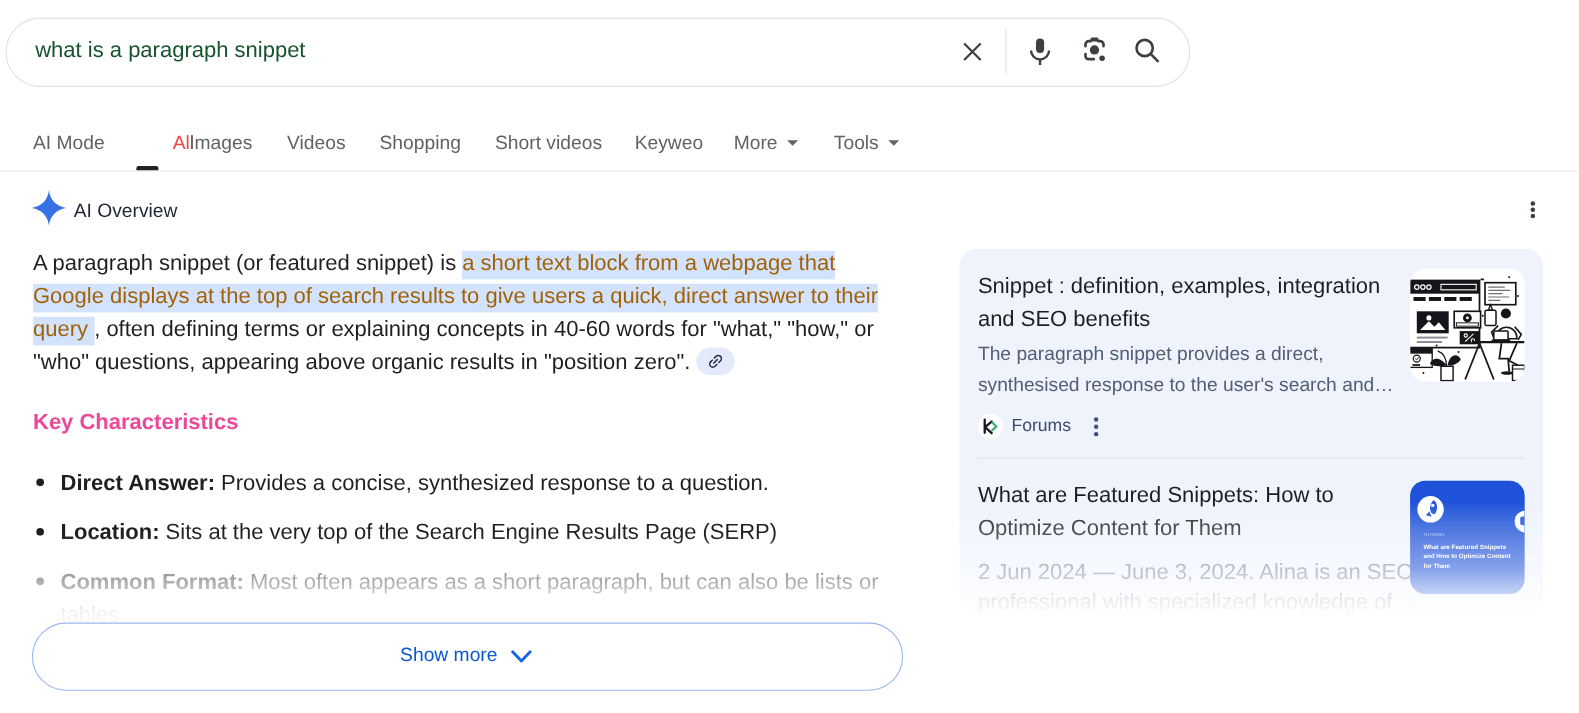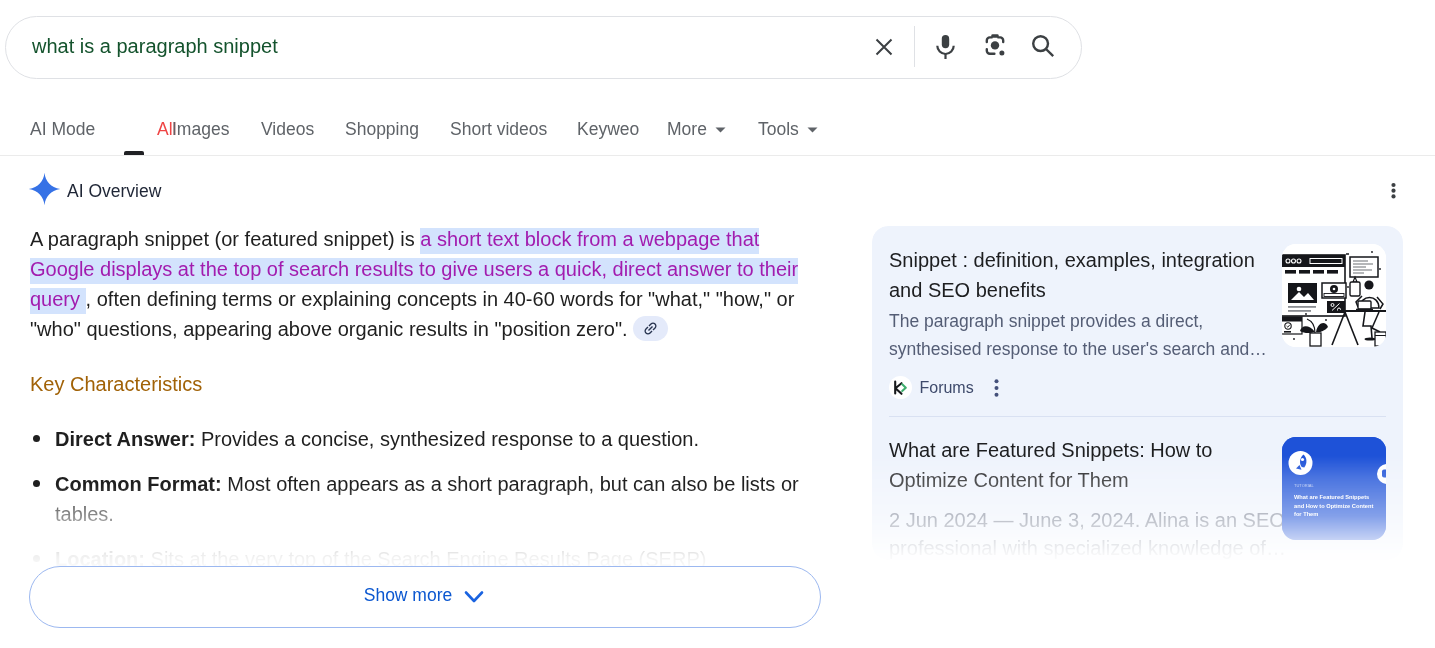--- a/index.html
+++ b/index.html
@@ -16,26 +16,26 @@
   .tab { top:119px; font-size:17.5px; color:#5f6368; white-space:nowrap; }
   .tab.sel { color:#ef4444;margin-left:32px; }
   #all-underline { left:124px; top:151px; width:20px; height:4px; background:#202124; border-radius:2px 2px 0 0; }
   #tabs-rule { left:0; top:155px; width:1435px; height:1px; background:#ebebeb; }
 
   
   #aio-label { left:67px; top:181px; font-size:17.5px; color:#1f2636; }
 
   
   #para { left:30px; top:224px; font-size:20px; line-height:30px; color:#1f1f1f; white-space:nowrap; }
-  .hl { background:#d3e3fd; padding:0 0 4px; color:#a21caf; }
+  .hl { background:#d3e3fd; padding:0 0 4px; color:#a16207; }
   #linkchip { left:633px; top:316px; width:35px; height:25px; border-radius:13px; background:#e4eafa; }
   #linkchip svg { position:absolute; left:9px; top:4px; }
 
   
-  #kc { left:30px; top:373px; font-size:20px; font-weight:normal; color:#a16207; }
+  #kc { left:30px; top:373px; font-size:20px; font-weight:bold; color:#ec4899; }
   #bullets { left:30px; top:424px; width:790px; font-size:20px; line-height:30px; color:#1f1f1f; }
   #bullets .row { position:relative; padding-left:25px; margin-bottom:15px; }
   #bullets .dot { position:absolute; left:3px; top:11px; width:7px; height:7px; border-radius:50%; background:#1f1f1f; }
   .fade-left { -webkit-mask-image:linear-gradient(180deg,#000 0px,#000 62px,rgba(0,0,0,0.5) 92px,rgba(0,0,0,0.07) 132px,transparent 148px); mask-image:linear-gradient(180deg,#000 0px,#000 62px,rgba(0,0,0,0.5) 92px,rgba(0,0,0,0.07) 132px,transparent 148px); }
 
   
   #showmore { left:29px; top:566px; width:792px; height:62px; border:1px solid #9cb8f0; border-radius:31px; background:#fff; }
   #showmore span { position:absolute; left:0; right:34px; top:18px; text-align:center; font-size:17.5px; color:#0b57d0; }
   #showmore svg { position:absolute; left:433px; top:23px; }
 
@@ -122,22 +122,22 @@
 "who" questions, appearing above organic results in "position zero".</div>
   <div id="linkchip" class="abs">
       <svg width="17" height="17" viewBox="0 0 24 24" style="transform:rotate(-45deg)">
         <path fill="#27334f" d="M3.9 12c0-1.71 1.39-3.1 3.1-3.1h4V7H7c-2.76 0-5 2.24-5 5s2.24 5 5 5h4v-1.9H7c-1.71 0-3.1-1.39-3.1-3.1zM8 13h8v-2H8v2zm9-6h-4v1.9h4c1.71 0 3.1 1.39 3.1 3.1s-1.39 3.1-3.1 3.1h-4V17h4c2.76 0 5-2.24 5-5s-2.24-5-5-5z"></path>
       </svg>
     </div>
 
   <div id="kc" class="abs">Key Characteristics</div>
   <div id="bullets" class="abs fade-left">
     <div class="row"><span class="dot"></span><b>Direct Answer:</b> Provides a concise, synthesized response to a question.</div>
+    <div class="row"><span class="dot"></span><b>Location:</b> Sits at the very top of the Search Engine Results Page (SERP)</div>
     <div class="row"><span class="dot"></span><b>Common Format:</b> Most often appears as a short paragraph, but can also be lists or tables.</div>
-    <div class="row"><span class="dot"></span><b>Location:</b> Sits at the very top of the Search Engine Results Page (SERP)</div>
   </div>
 
   <div id="showmore" class="abs">
     <span>Show more</span>
     <svg width="22" height="14" viewBox="0 0 22 14">
         <path d="M3 2.5 L11 11 L19 2.5" fill="none" stroke="#1a63e0" stroke-width="2.6" stroke-linecap="round" stroke-linejoin="round"></path>
       </svg>
   </div>
 
   <div id="panel" class="abs fade-panel">

